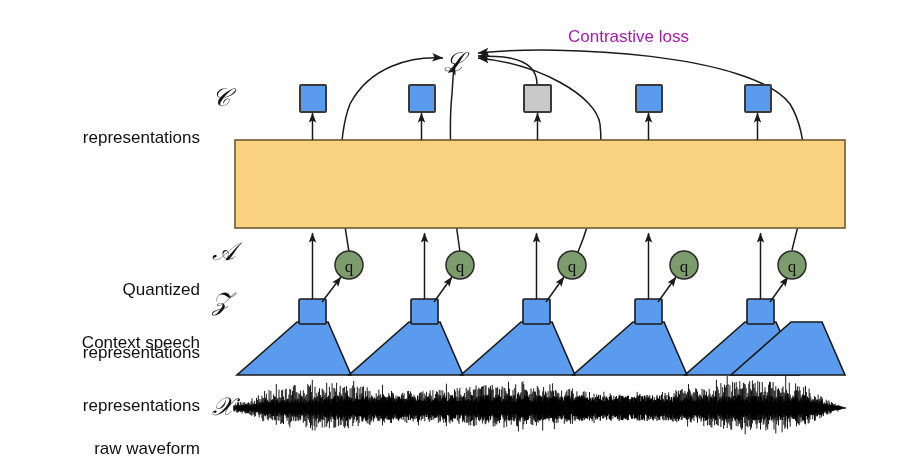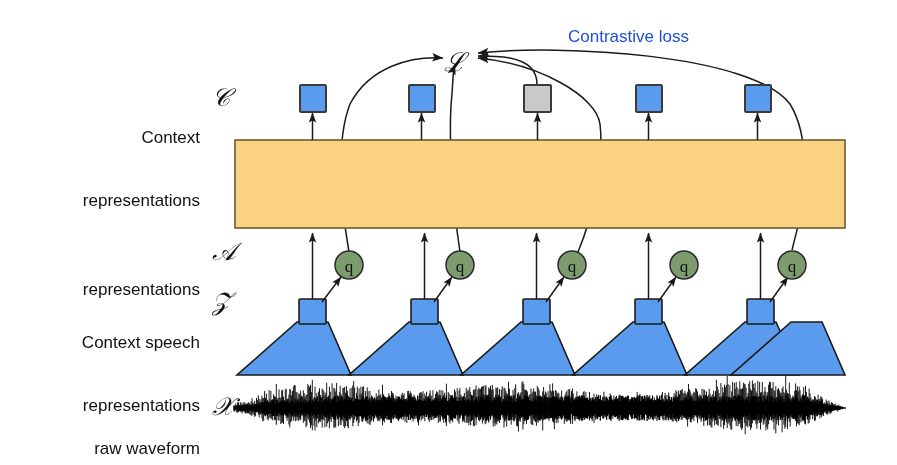--- a/index.html
+++ b/index.html
@@ -34,21 +34,21 @@
     position: absolute;
     font-family: "DejaVu Serif", serif;
     font-style: italic;
     font-size: 25px;
     color: #111111;
   }
   .annot {
     position: absolute;
     font-family: "Liberation Sans", sans-serif;
     font-size: 17px;
-    color: #1d4ed8;
+    color: #a21caf;
     white-space: pre;
   }
   .inbox-text {
     position: absolute;
     font-family: "Liberation Sans", sans-serif;
     font-size: 17px;
     color: #111111;
     white-space: pre;
   }
   .loss-sym {
@@ -58,26 +58,26 @@
     font-size: 26px;
     color: #111111;
   }
 </style>
 </head>
 <body>
 
 <div id="figure">
 
   <div class="lbl" style="left:40px; top:85px; width:160px;">
-    <div>Context</div>
     <div>representations</div>
   </div>
   <div class="sym" style="left:212px; top:83px;">𝒞</div>
 
   <div class="lbl" style="left:40px; top:237px; width:160px;">
+    <div>Quantized</div>
     <div>representations</div>
   </div>
   <div class="sym" style="left:212px; top:237px;">𝒜</div>
 
   <div class="lbl" style="left:40px; top:290px; width:160px;">
     <div>Context speech</div>
     <div>representations</div>
   </div>
   <div class="sym" style="left:212px; top:287px;">𝒵</div>
 

